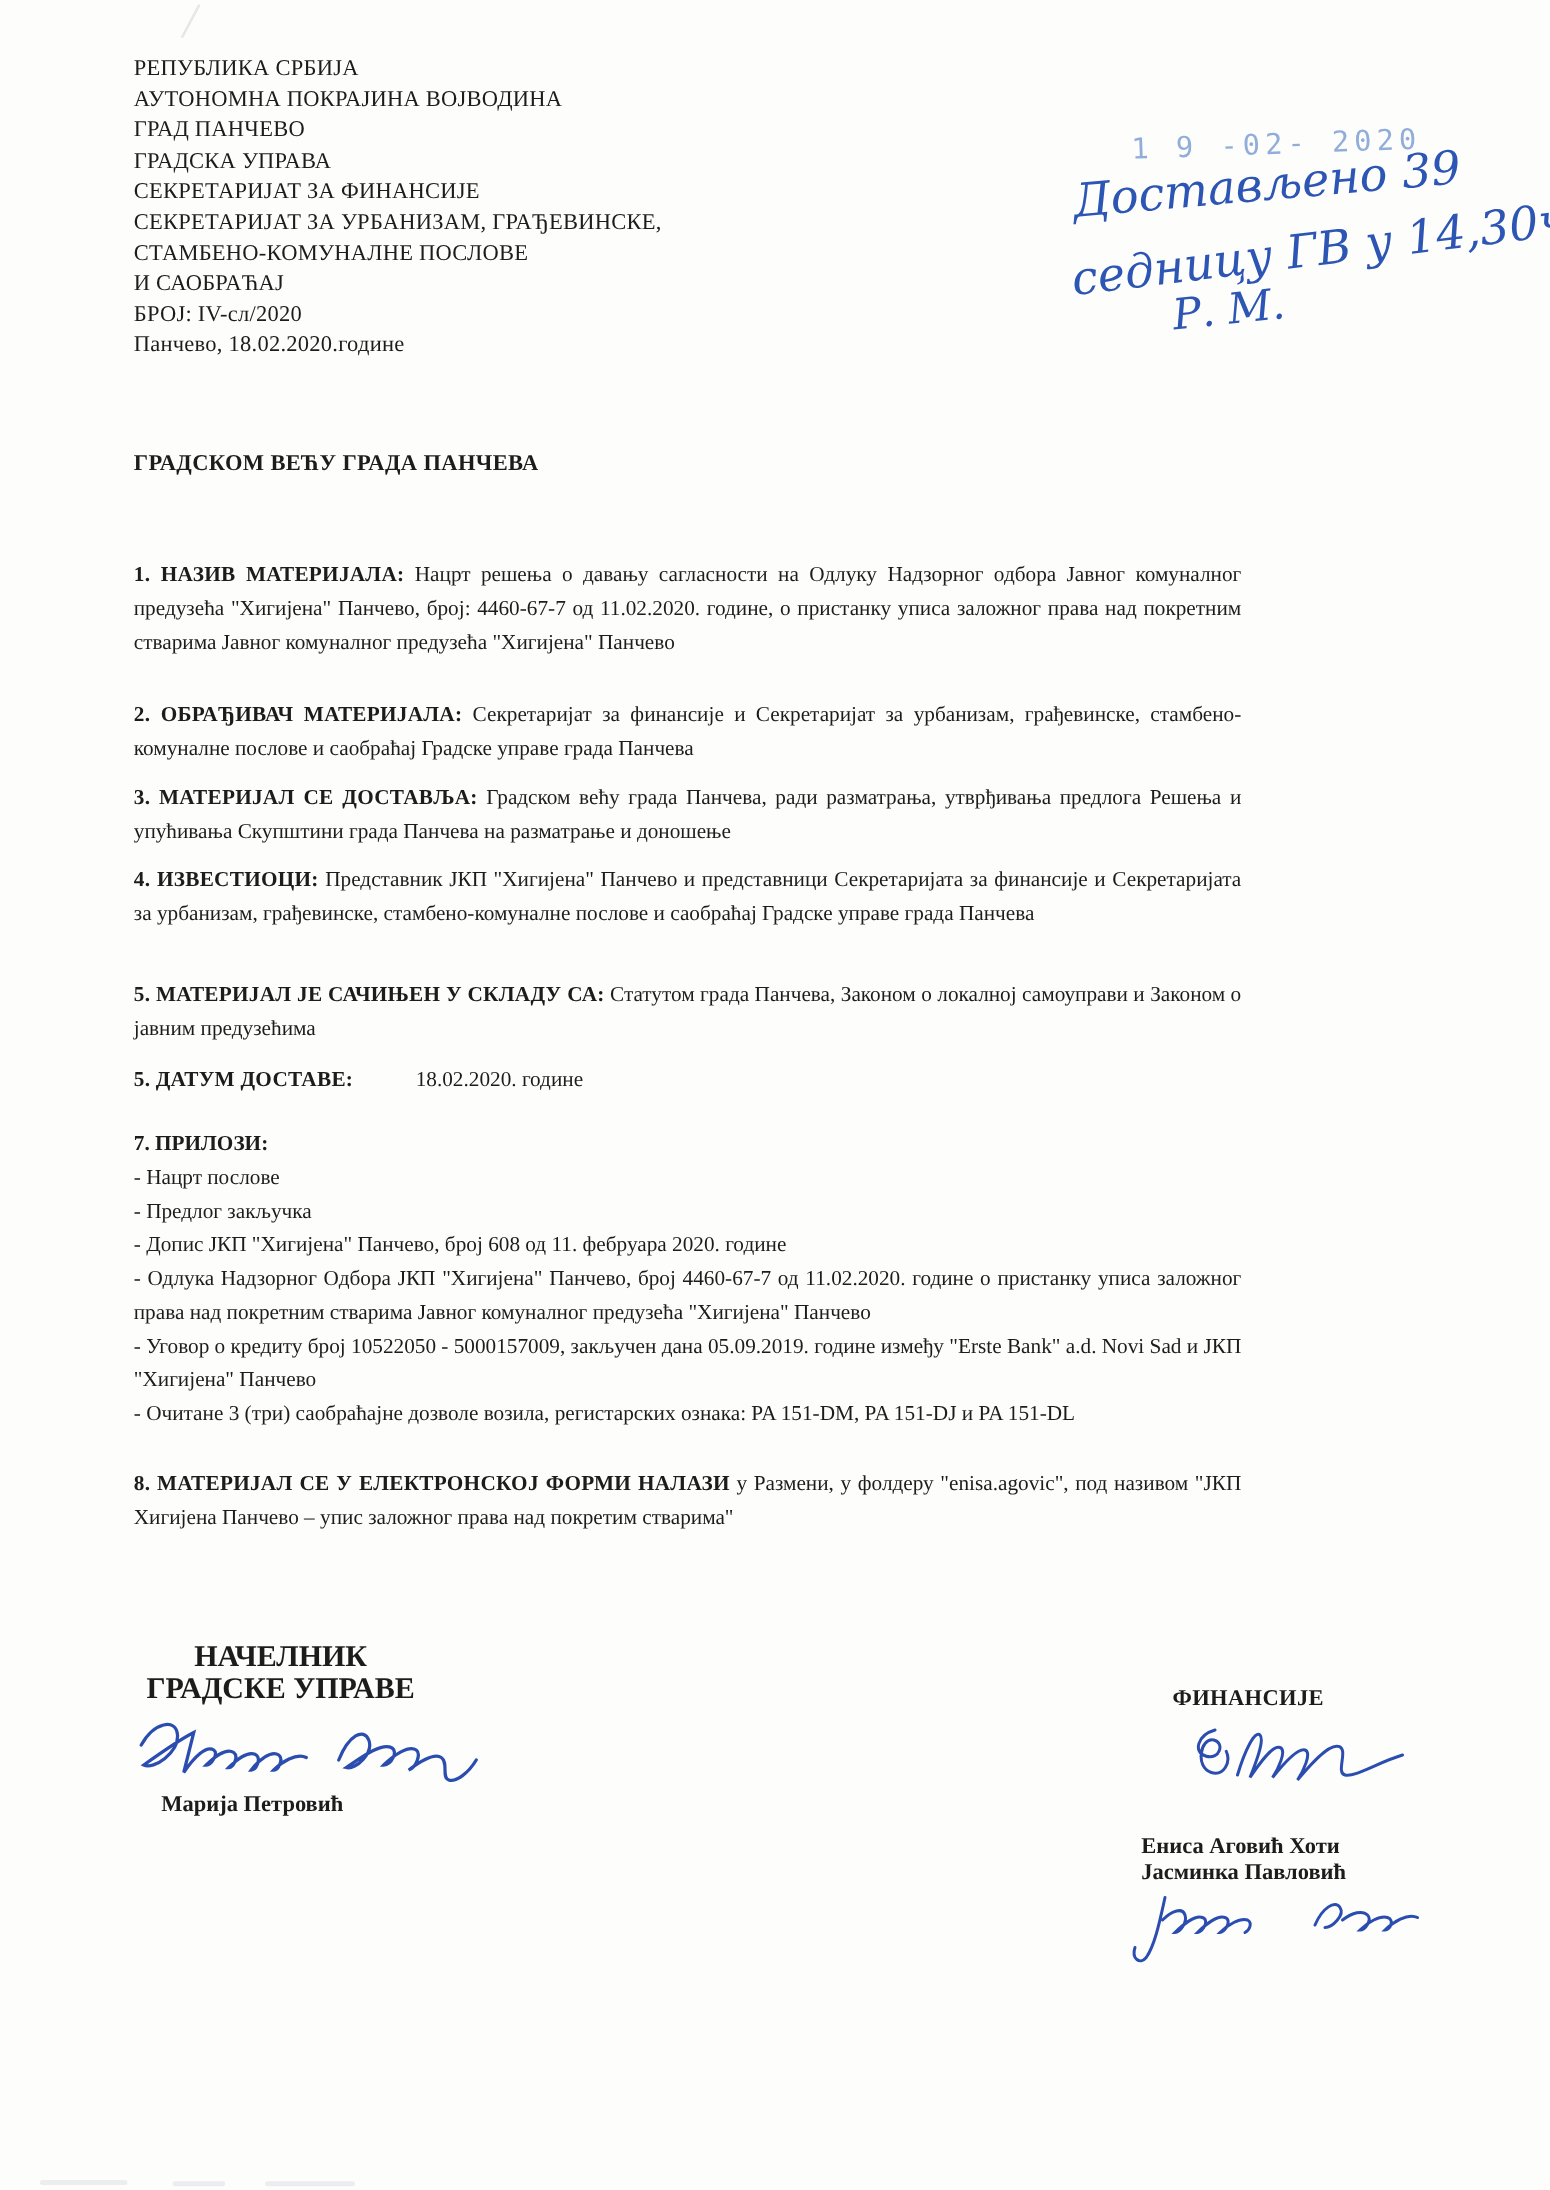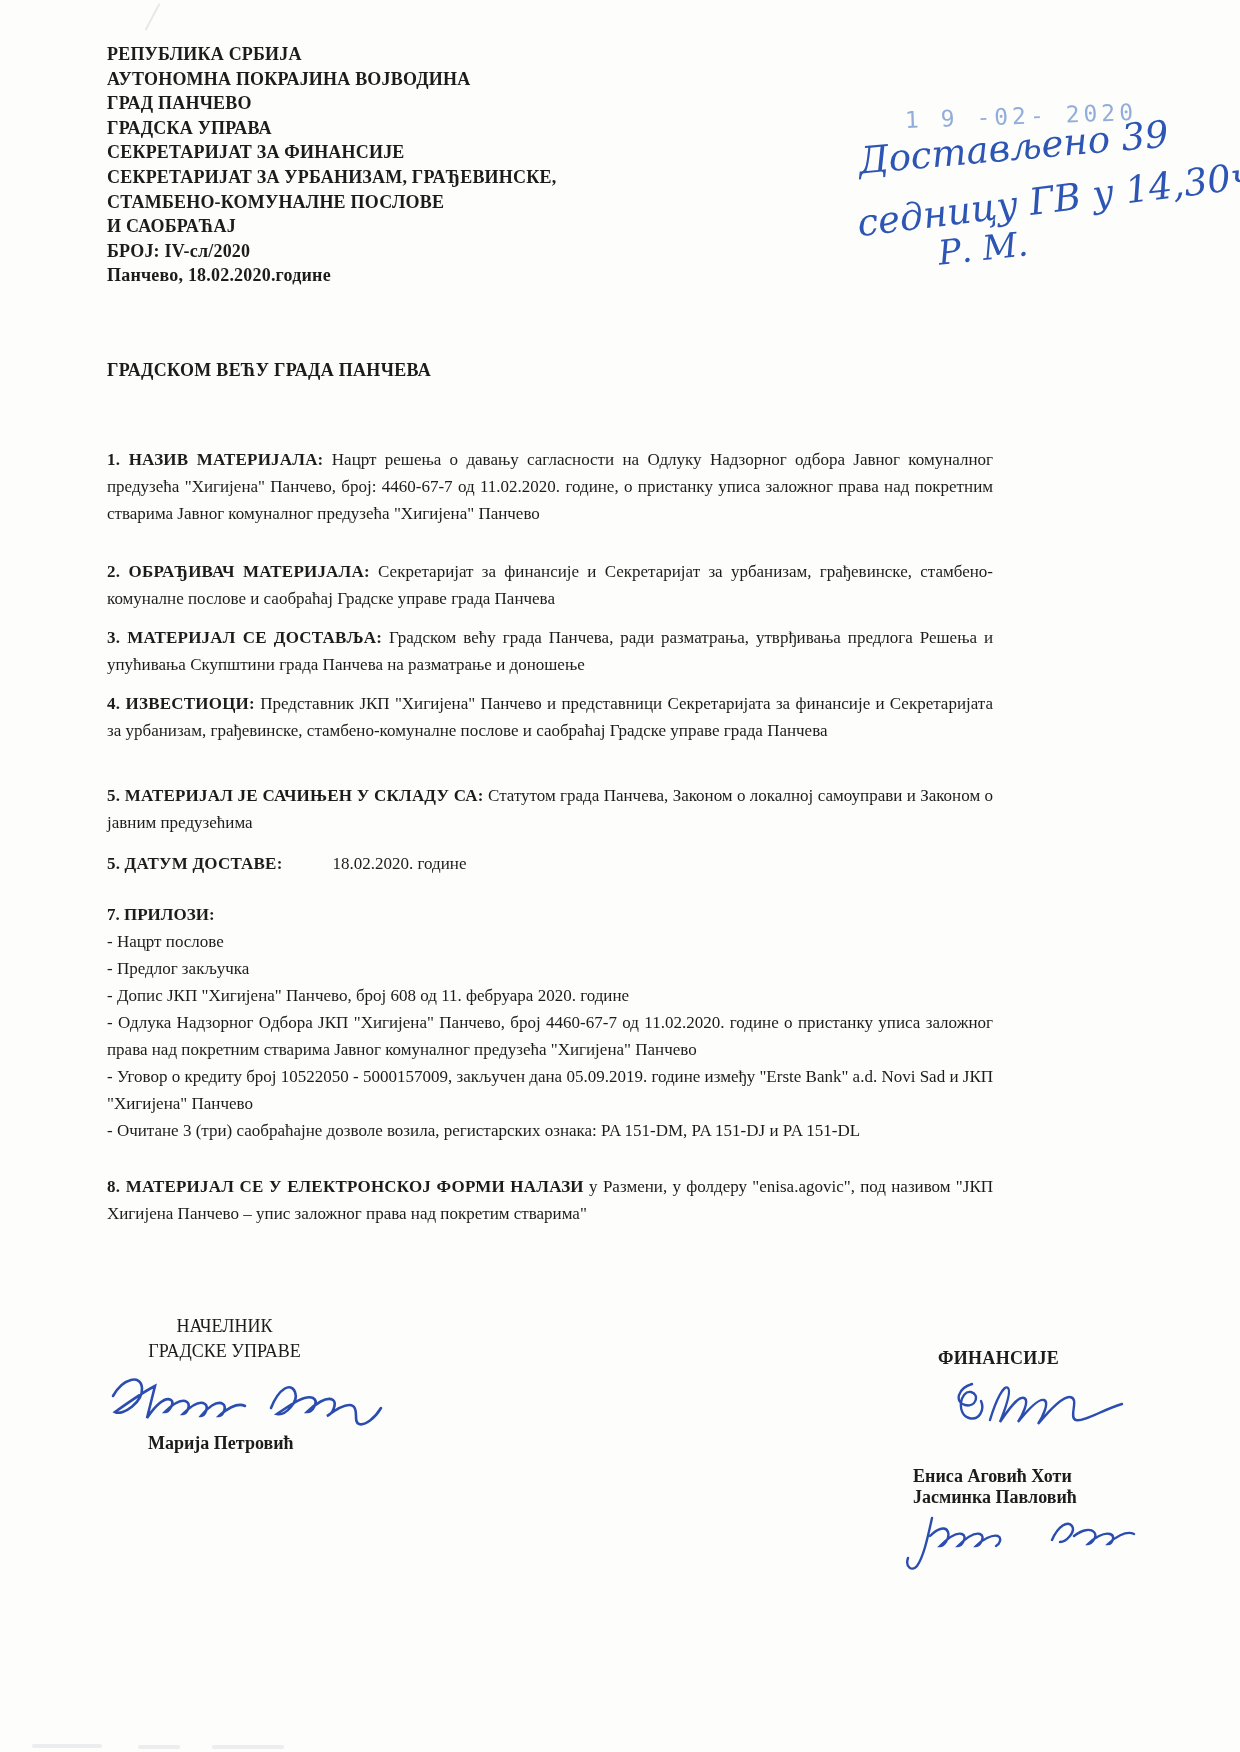--- a/index.html
+++ b/index.html
@@ -8,21 +8,21 @@
     width:1240px; height:1752px;
     margin:0 auto;
     background:#fdfdfc;
     color:#1c1c1c;
     font-family:"Liberation Serif", serif;
     overflow:hidden;
   }
   
   .letterhead {
     position:absolute; left:107px; top:42px; width:600px;
-    font-size:18px; font-weight:bold; line-height:24.6px;
+    font-size:18px; font-weight:normal; line-height:24.6px;
     letter-spacing:.2px;
   }
   
   .stamp {
     position:absolute; left:905px; top:103px;
     font-family:"DejaVu Sans Mono", monospace;
     font-size:23px; letter-spacing:4px;
     color:#7fa0d4; opacity:.85;
     transform:rotate(-2deg);
     white-space:nowrap;
@@ -51,24 +51,24 @@
   .tab { display:inline-block; width:50px; }
   .attach-block {
     position:absolute; left:107px; top:901px; width:886px;
     font-size:17px; line-height:27px;
   }
   .attach-block .hd { font-weight:bold; }
   .attach-line { text-align:justify; }
   
   .sig-left-titles {
     position:absolute; left:107px; top:1314px; width:235px;
-    font-size:18px; font-weight:normal; line-height:25px; text-align:center;
+    font-size:24px; font-weight:bold; line-height:25px; text-align:center;
   }
   .sig-left-name {
-    position:absolute; left:148px; top:1433px;
+    position:absolute; left:129px; top:1433px;
     font-size:18px; font-weight:bold;
   }
   .sig-right-title {
     position:absolute; left:938px; top:1348px;
     font-size:18px; font-weight:bold; letter-spacing:.3px;
   }
   .sig-right-name1 {
     position:absolute; left:913px; top:1424px;
     font-size:18px; font-weight:bold;margin-top:42px;
   }

